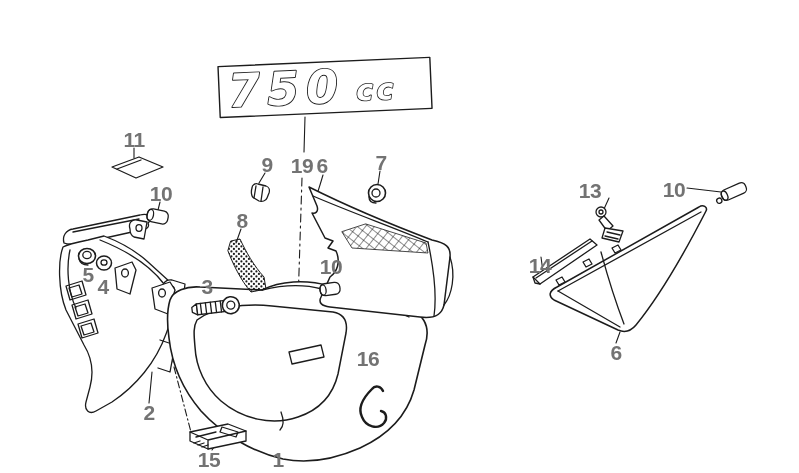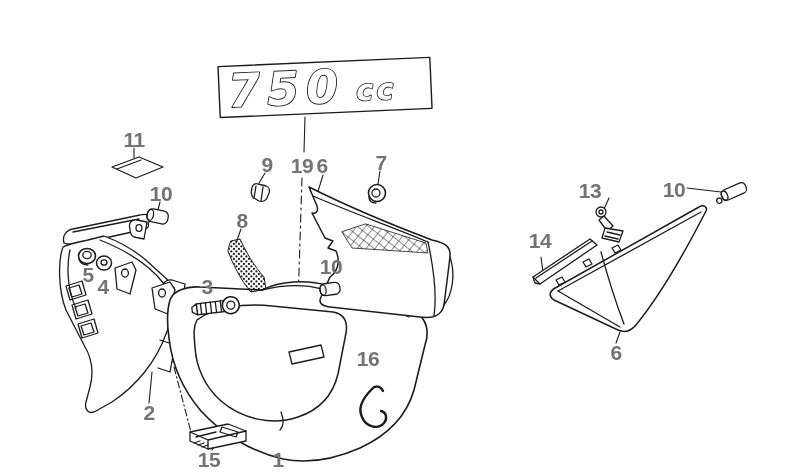--- a/index.html
+++ b/index.html
@@ -206,20 +206,20 @@
   <div class="callout" style="left:302px;top:165px">19</div>
   <div class="callout" style="left:322px;top:165px">6</div>
   <div class="callout" style="left:381px;top:162px">7</div>
   <div class="callout" style="left:242px;top:220px">8</div>
   <div class="callout" style="left:88px;top:274px">5</div>
   <div class="callout" style="left:103px;top:286px">4</div>
   <div class="callout" style="left:207px;top:286px">3</div>
   <div class="callout" style="left:331px;top:266px">10</div>
   <div class="callout" style="left:590px;top:190px">13</div>
   <div class="callout" style="left:674px;top:189px">10</div>
-  <div class="callout" style="left:540px;top:240px">14</div>
+  <div class="callout" style="left:540px;top:265px">14</div>
   <div class="callout" style="left:368px;top:358px">16</div>
   <div class="callout" style="left:616px;top:352px">6</div>
   <div class="callout" style="left:149px;top:412px">2</div>
   <div class="callout" style="left:209px;top:459px">15</div>
   <div class="callout" style="left:278px;top:459px">1</div>
 
 </div>
 
 </body></html>

